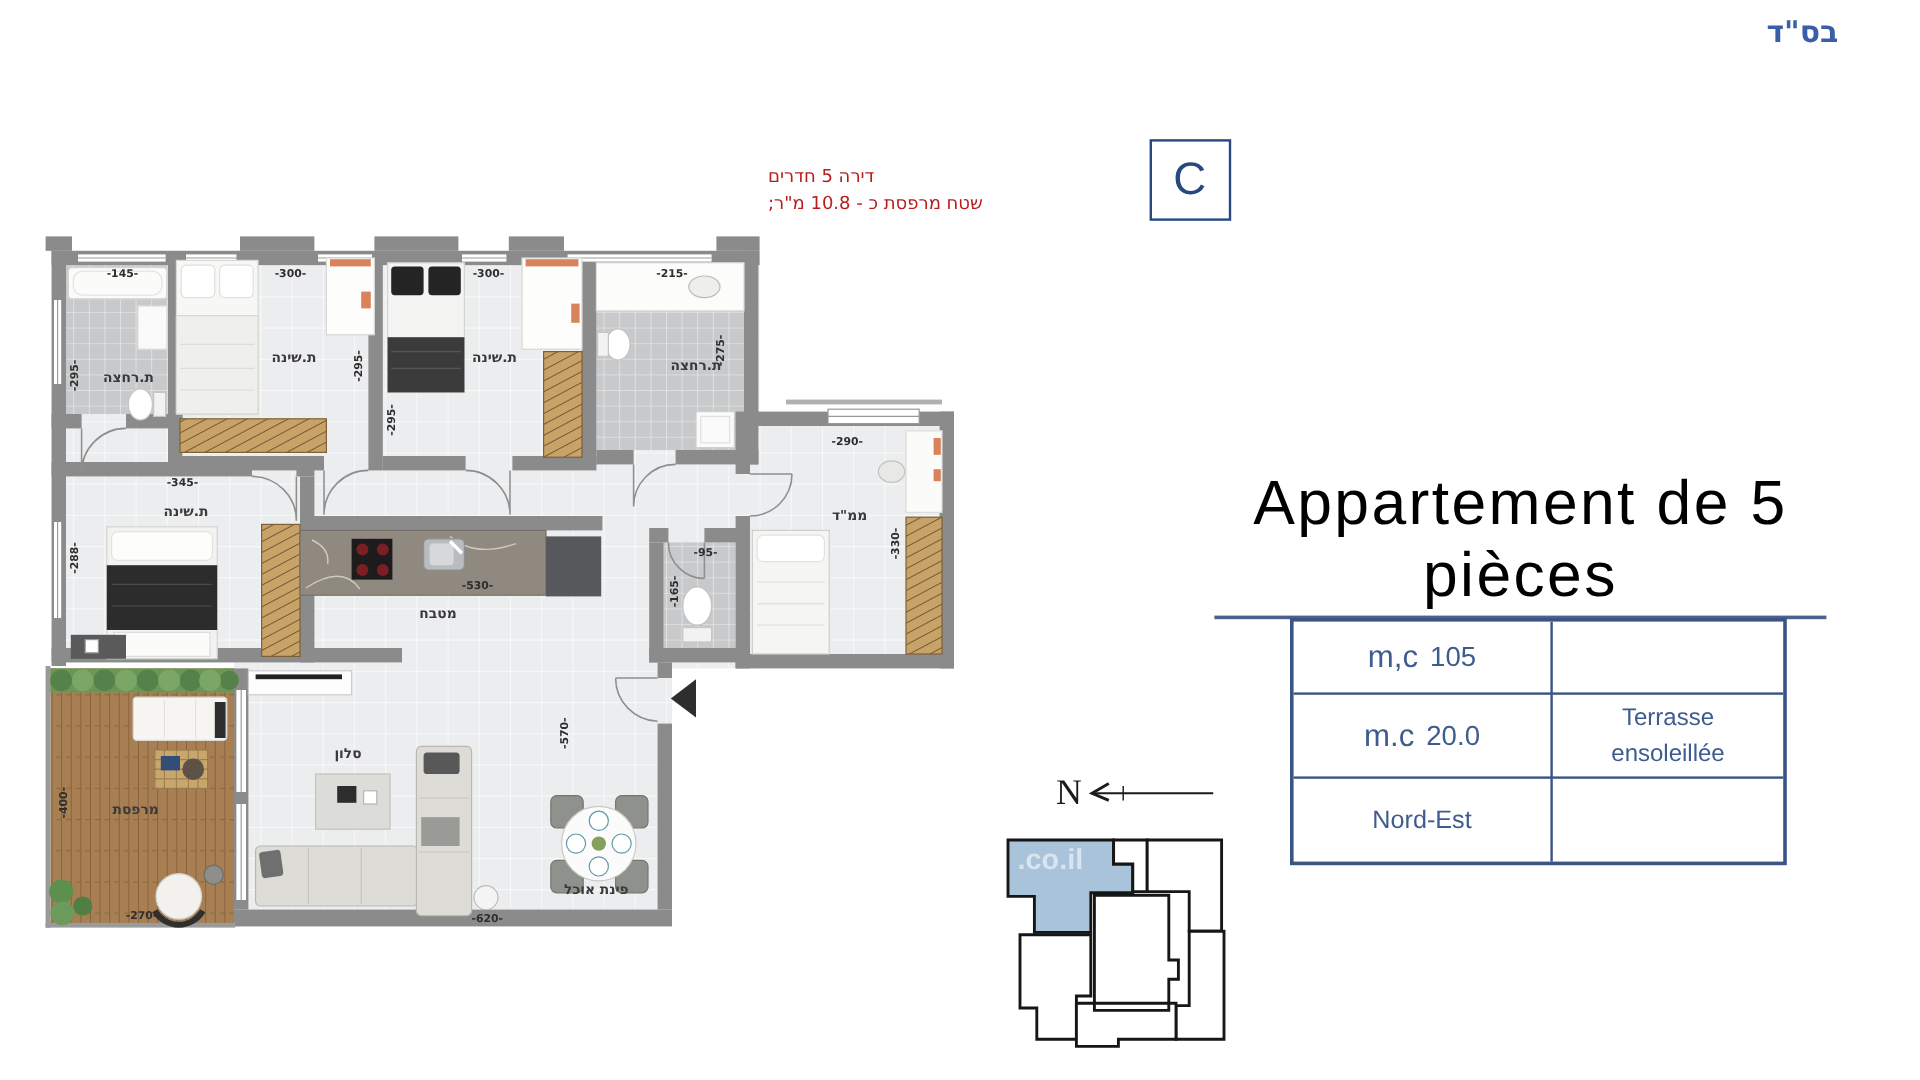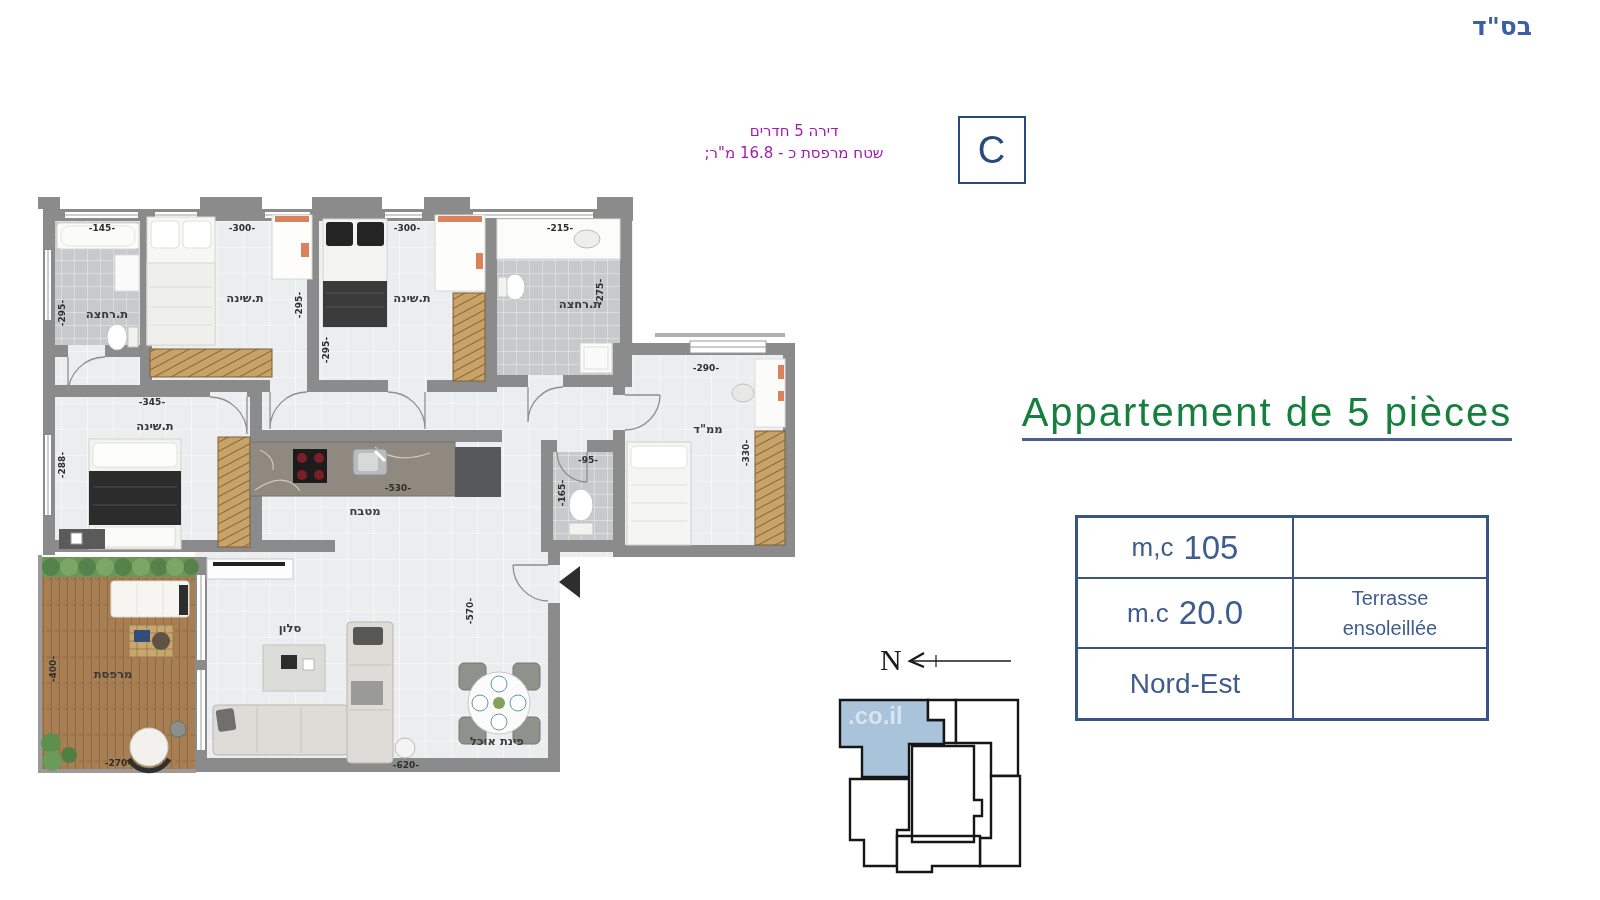--- a/index.html
+++ b/index.html
@@ -3,59 +3,59 @@
 <meta charset="utf-8">
 <style>
   html,body{margin:0;padding:0;background:#ffffff;width:1600px;height:900px;overflow:hidden;
     font-family:"Liberation Sans",sans-serif;}
   .abs{position:absolute;}
   .heb{font-family:"DejaVu Sans",sans-serif;}
   #stage{position:relative;width:1600px;height:900px;background:#fff;}
 
   #bsd{left:1452px;top:12px;width:80px;text-align:right;font-size:25px;color:#3b5fa6;
     font-weight:bold;}
-  #badge-info{left:640px;top:120px;width:308px;text-align:center;direction:rtl;
-    color:#a21caf;font-size:15px;line-height:22px;}
+  #badge-info{left:640px;top:136px;width:308px;text-align:left;direction:rtl;
+    color:#b91c1c;font-size:15px;line-height:22px;}
   #badge-box{left:958px;top:116px;width:64px;height:64px;border:2px solid #27497f;
     display:flex;align-items:center;justify-content:center;}
   #badge-box span{font-size:38px;color:#27497f;letter-spacing:1px;}
 
   #plan-title{left:1012px;top:390px;width:510px;text-align:center;}
-  #plan-title span{display:inline-block;font-size:40px;color:#15803d;letter-spacing:2px;
+  #plan-title span{display:inline-block;font-size:52px;color:#000000;letter-spacing:2px;
     border-bottom:3px solid #4d5f8d;padding-bottom:3px;}
 
   #spec-table{left:1075px;top:515px;width:408px;height:200px;border:3px solid #3a5585;
     display:grid;grid-template-columns:216px 1fr;grid-template-rows:61px 70px 1fr;
     color:#3e5c8e;}
   #spec-table .cell{display:flex;align-items:center;justify-content:center;
     border-right:2.5px solid #3a5585;border-bottom:2.5px solid #3a5585;}
   #spec-table .cell.last-col{border-right:none;}
   #spec-table .cell.last-row{border-bottom:none;}
   .cell .lbl{font-size:26px;margin-right:10px;}
-  .cell .val{font-size:33px;}
+  .cell .val{font-size:23px;}
   .cell .two-line{text-align:center;font-size:20px;line-height:30px;}
-  .cell .orient{font-size:28px;}
+  .cell .orient{font-size:21px;}
 
   #compass{left:866px;top:640px;}
   #keyplan{left:820px;top:680px;}
   #floorplan{left:35px;top:195px;}
   svg text{user-select:none;}
   .dim{font-size:9px;font-weight:bold;fill:#2e2e2e;font-family:"DejaVu Sans",sans-serif;}
   .room-lb{font-size:11.5px;font-weight:bold;fill:#3a3a3a;font-family:"DejaVu Sans",sans-serif;}
 </style>
 </head>
 <body>
 
 <div id="stage">
 
   <div id="bsd" class="abs heb">בס"ד</div>
 
   <div id="badge-info" class="abs heb">
     <div>דירה 5 חדרים</div>
-    <div>שטח מרפסת כ - 16.8 מ"ר;</div>
+    <div>שטח מרפסת כ - 10.8 מ"ר;</div>
   </div>
   <div id="badge-box" class="abs">
     <span>C</span>
   </div>
 
   <div id="plan-title" class="abs">
     <span>Appartement de 5 pièces</span>
   </div>
 
   <div id="spec-table" class="abs">

